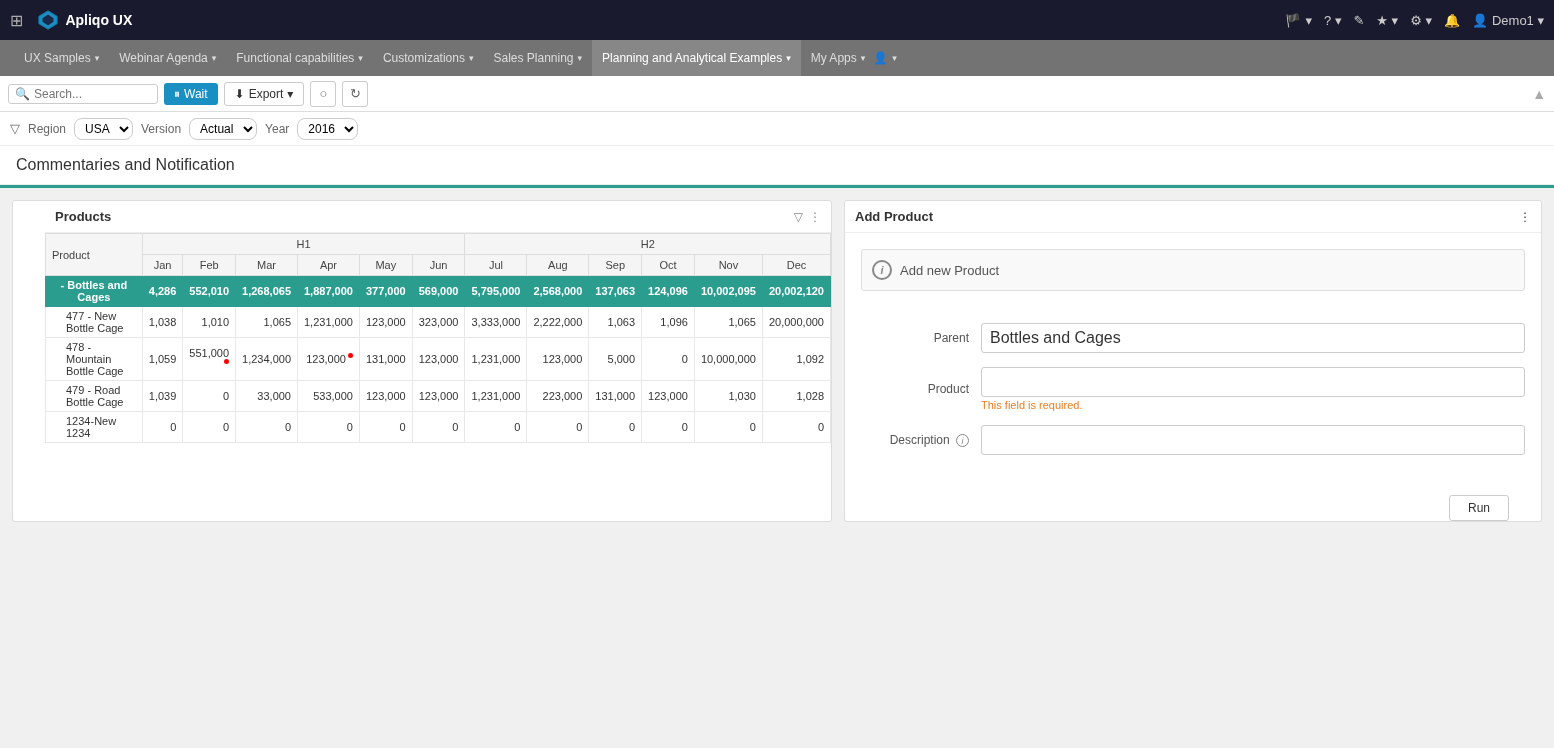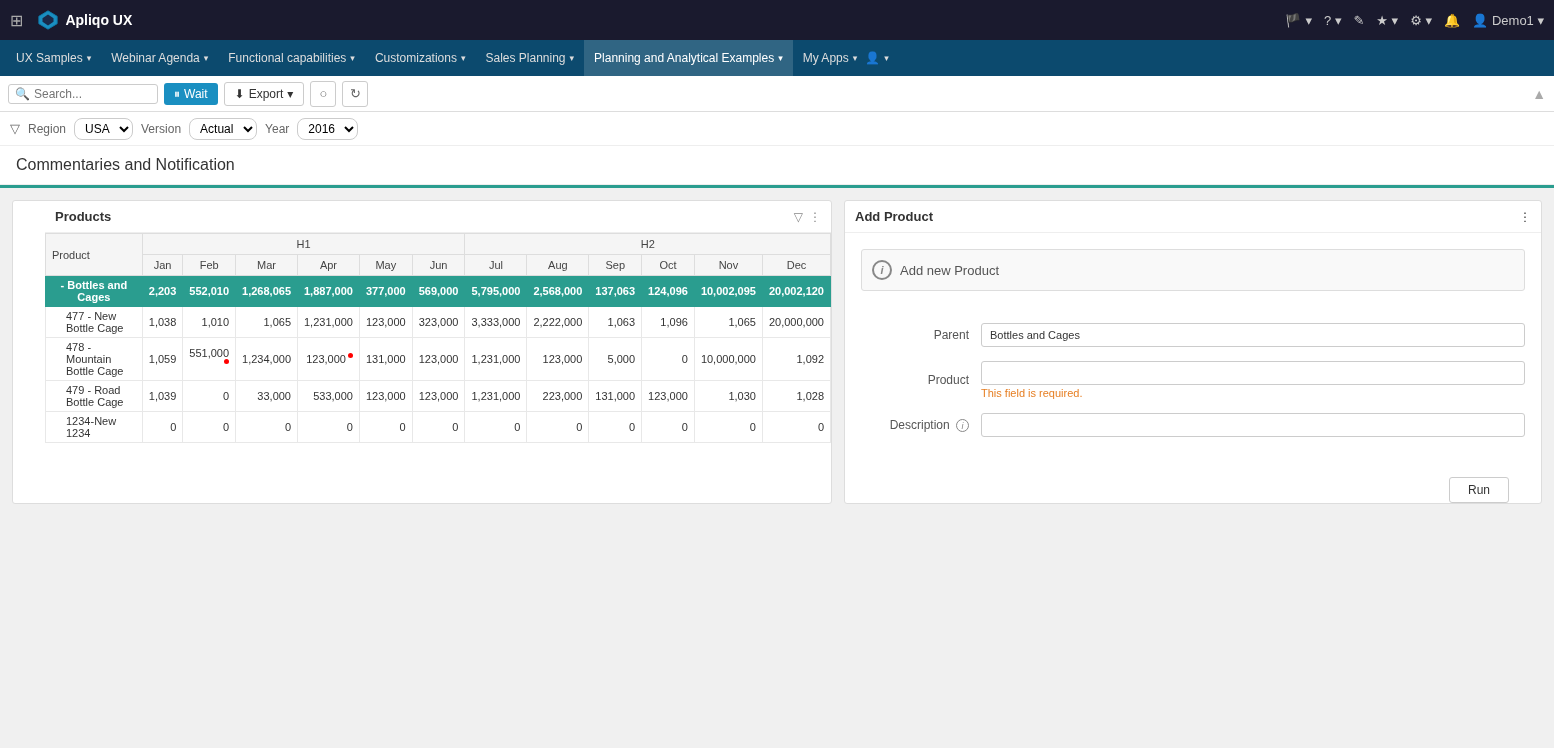--- a/index.html
+++ b/index.html
@@ -37,25 +37,25 @@
       display: flex;
       align-items: center;
       gap: 12px;
       color: #ccc;
       font-size: 13px;
     }
     .top-nav-right span { cursor: pointer; }
 
     
     .menu-bar {
-      background: #0c4a6e;
+      background: #737373;
       display: flex;
       align-items: center;
       height: 36px;
-      padding: 0 6px;
+      padding: 0 14px;
     }
     .menu-item {
       color: #ddd;
       font-size: 12px;
       padding: 0 10px;
       height: 36px;
       display: flex;
       align-items: center;
       gap: 4px;
       cursor: pointer;
@@ -328,21 +328,21 @@
       font-size: 9px;
       color: #888;
       font-style: italic;
       margin-left: 3px;
     }
     .form-input {
       flex: 1;
       border: 1px solid #ccc;
       border-radius: 3px;
       padding: 5px 8px;
-      font-size: 11px;
+      font-size: 16px;
       color: #333;
       background: white;
     }
     .required-msg {
       color: #e67e22;
       font-size: 11px;
       margin-top: 2px;
     }
     .form-field-group {
       flex: 1;
@@ -520,21 +520,21 @@
           <th>Aug</th>
           <th>Sep</th>
           <th>Oct</th>
           <th>Nov</th>
           <th>Dec</th>
         </tr>
       </thead>
       <tbody id="products-tbody">
       <tr class="group-header">
             <td class="product-name">- Bottles and Cages</td>
-            <td>2,203</td>
+            <td>4,286</td>
             <td>552,010</td>
             <td>1,268,065</td>
             <td>1,887,000</td>
             <td>377,000</td>
             <td>569,000</td>
             <td>5,795,000</td>
             <td>2,568,000</td>
             <td>137,063</td>
             <td>124,096</td>
             <td>10,002,095</td>

